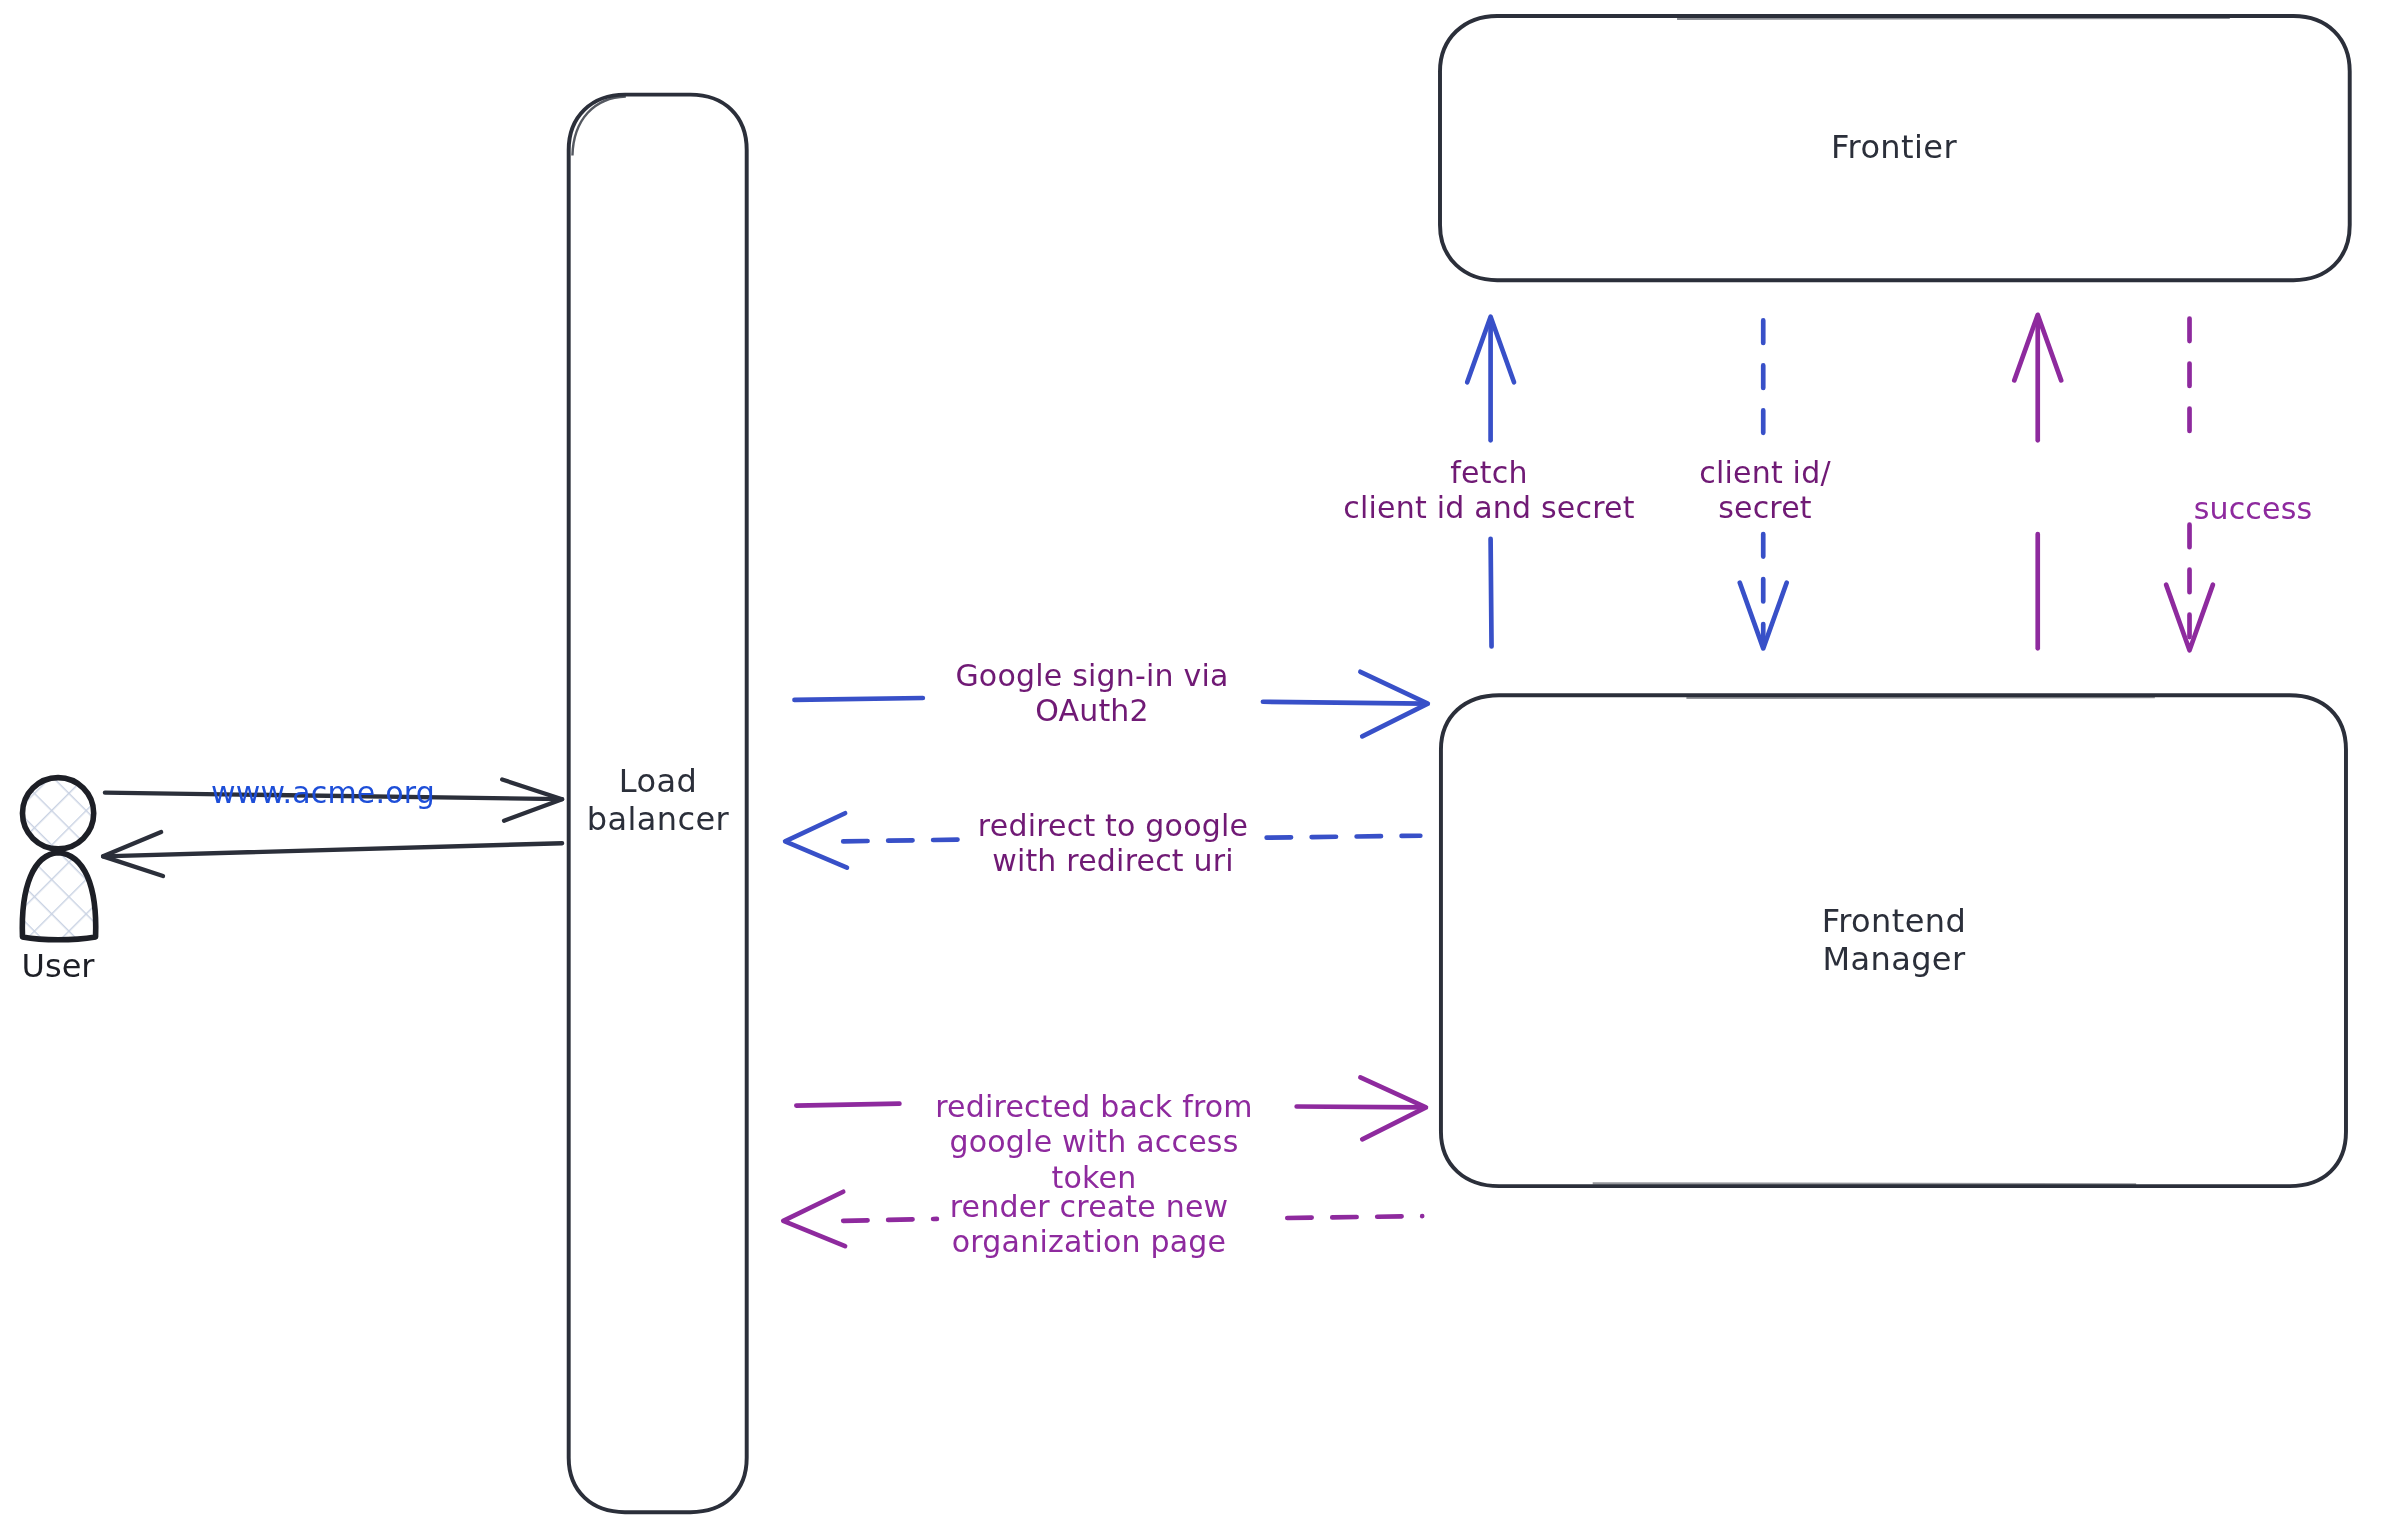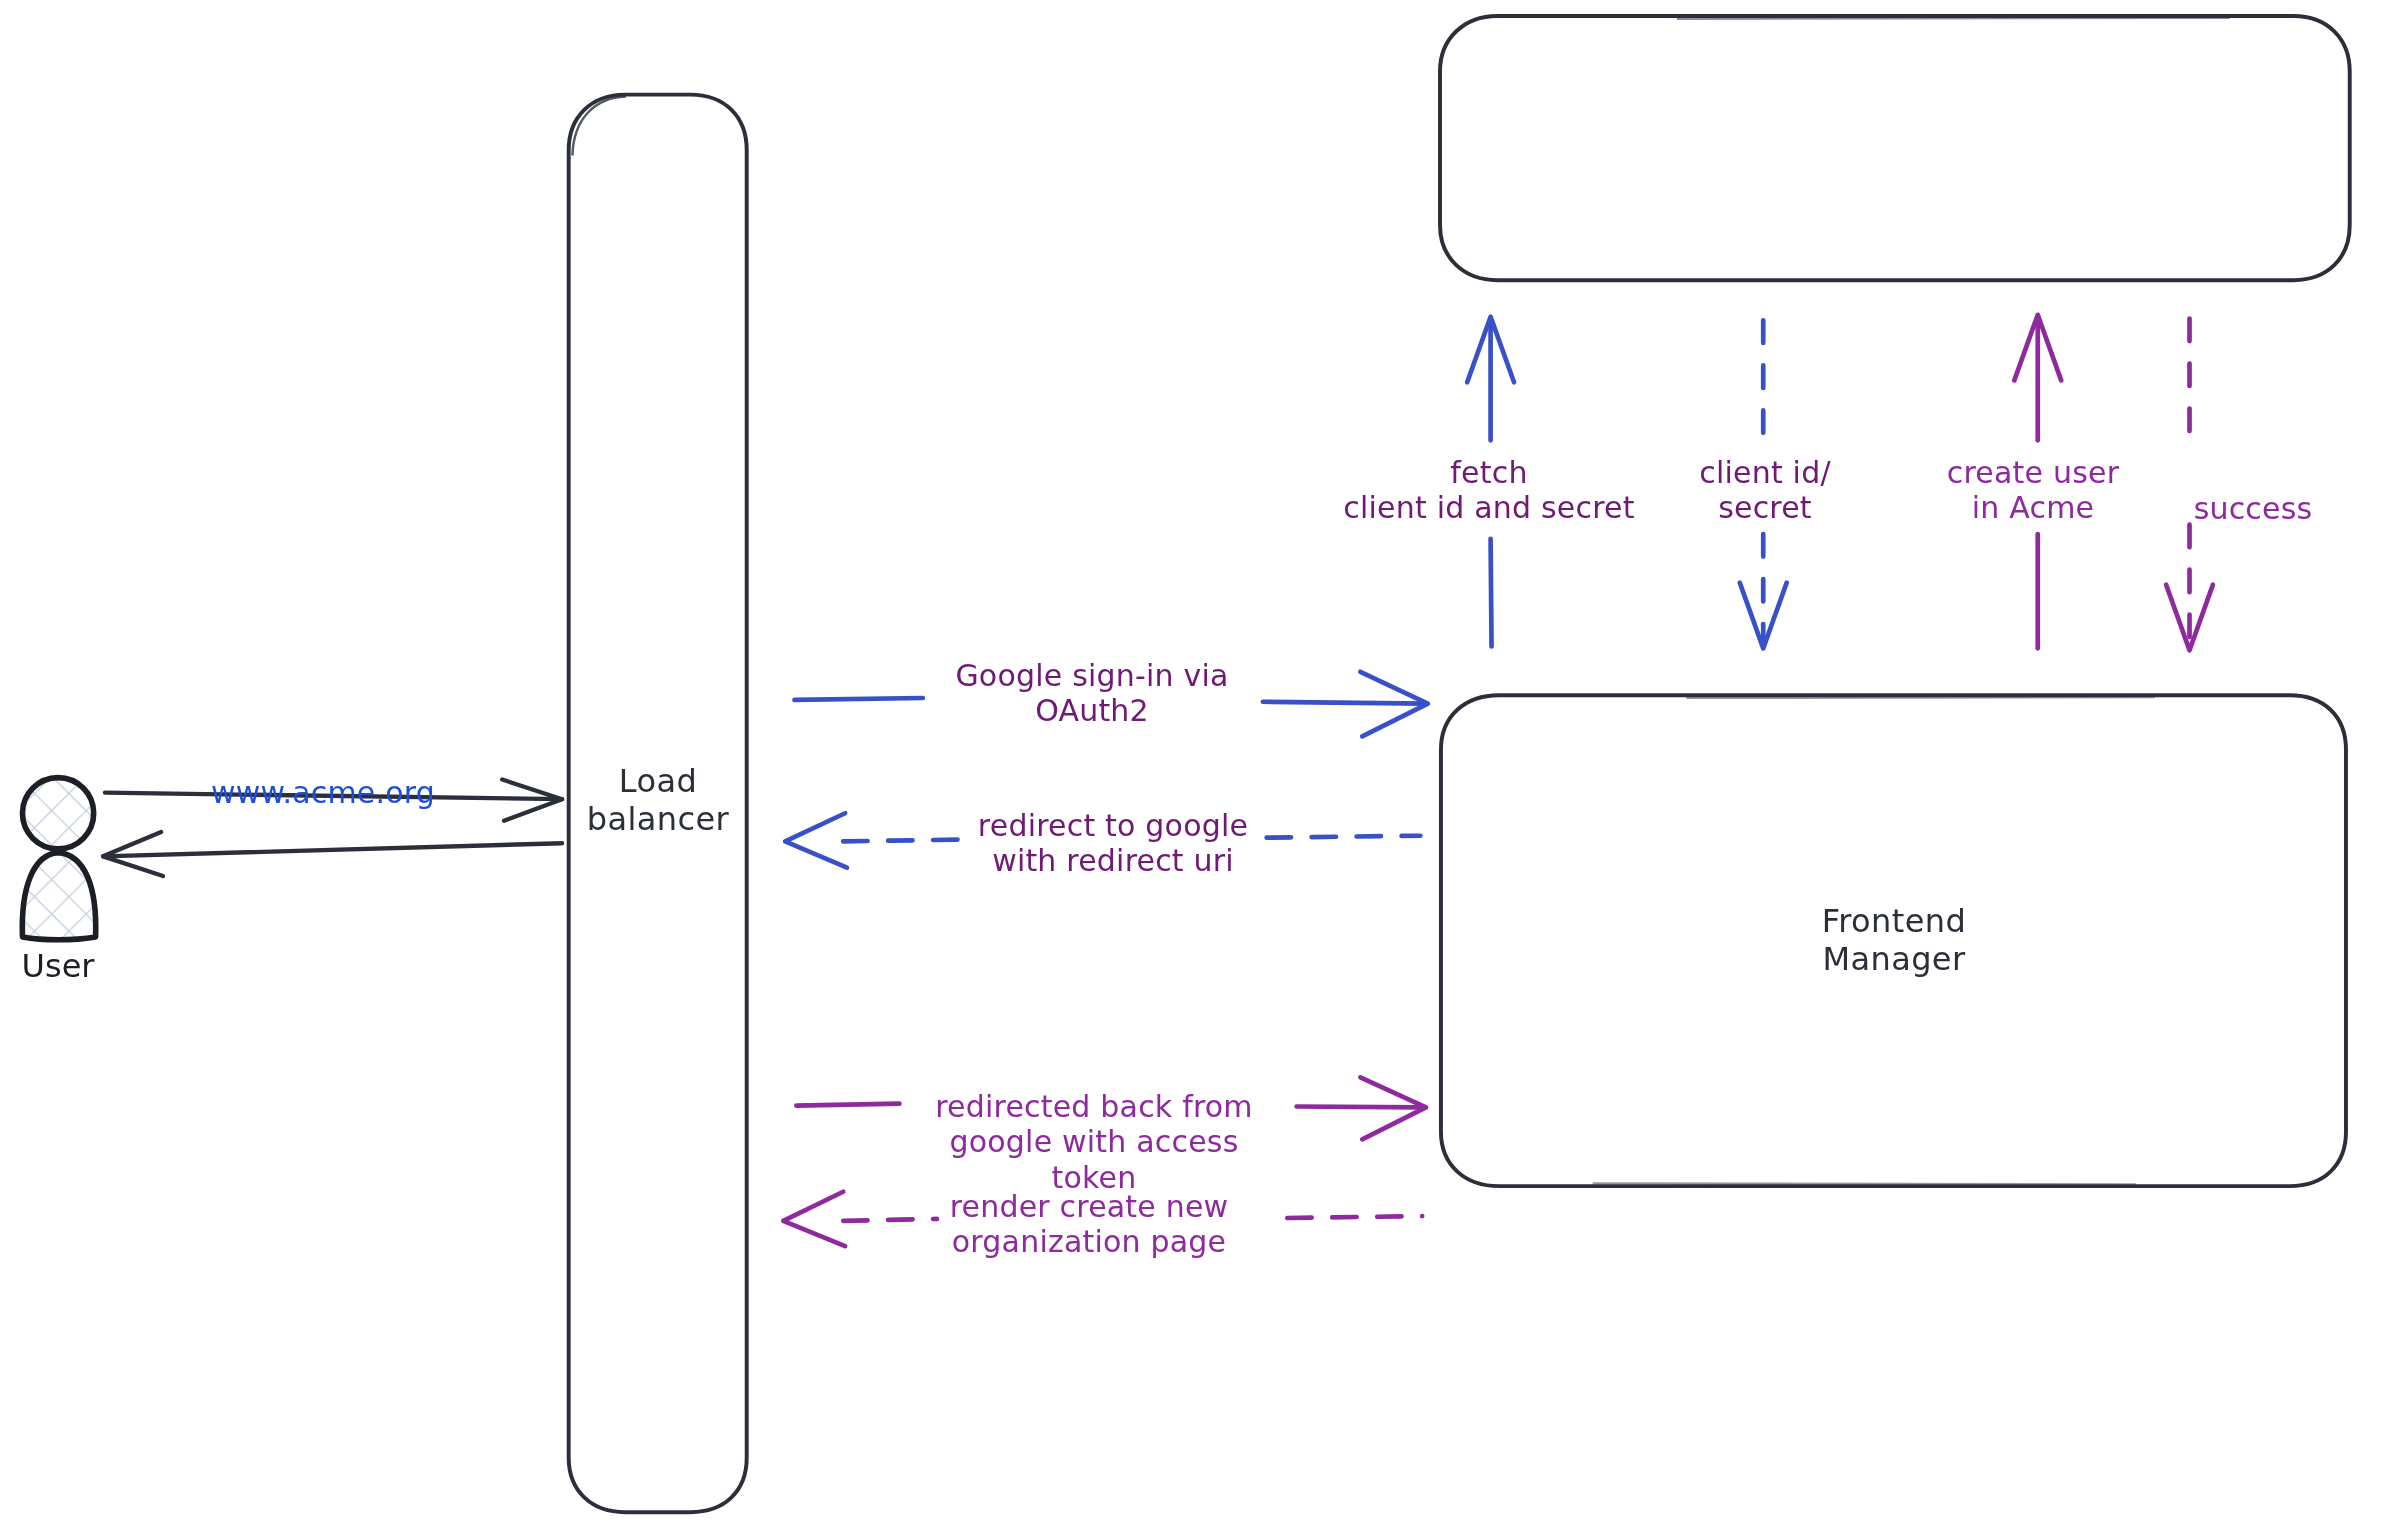--- a/index.html
+++ b/index.html
@@ -150,20 +150,21 @@
       <path d="M 2337 560 L 2337 690" fill="none" stroke="#8e2a9e" stroke-width="5" stroke-linecap="round" stroke-dasharray="24 24"></path>
       <path d="M 2312 624 L 2337 694 L 2362 624" fill="none" stroke="#8e2a9e" stroke-width="5" stroke-linecap="round" stroke-linejoin="round"></path>
     </g>
   </svg>
 
   <div class="lbl actor-label lbl-center" style="left:58px; top:967px; width:206px;">User</div>
 
   <div class="lbl node-label lbl-center" style="left:658px; top:801px; width:176px;">Load
 balancer</div>
 
+  <div class="lbl node-label lbl-center" style="left:1894px; top:148px; width:394px;">Frontier</div>
 
   <div class="lbl node-label lbl-center" style="left:1894px; top:941px; width:394px;">Frontend
 Manager</div>
 
   <div class="lbl edge-label dark lbl-center" style="left:323px; top:793px; width:309px;">www.acme.org</div>
 
   <div class="lbl edge-label blue lbl-center" style="left:1092px; top:693px; width:356px;">Google sign-in via
 OAuth2</div>
 
   <div class="lbl edge-label blue lbl-center" style="left:1113px; top:843px; width:356px;">redirect to google
@@ -175,19 +176,17 @@
 
   <div class="lbl edge-label purple lbl-center" style="left:1089px; top:1224px; width:375px;">render create new
 organization page</div>
 
   <div class="lbl edge-label blue lbl-center" style="left:1489px; top:490px; width:394px;">fetch
 client id and secret</div>
 
   <div class="lbl edge-label blue lbl-center" style="left:1765px; top:490px; width:215px;">client id/
 secret</div>
 
-  <div class="lbl edge-label purple lbl-center" style="left:2033px; top:490px; width:281px;">create user
-in Acme</div>
 
   <div class="lbl edge-label purple lbl-center" style="left:2253px; top:509px; width:215px;text-align:center;">success</div>
 
 </div>
 
 
 </body></html>

